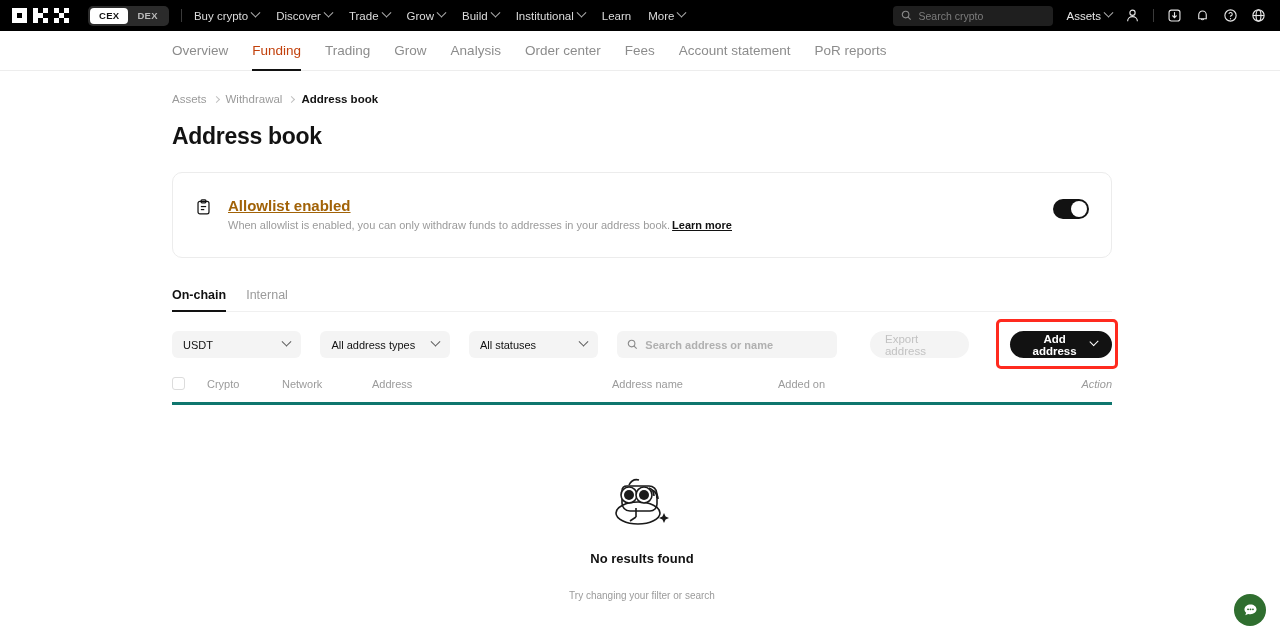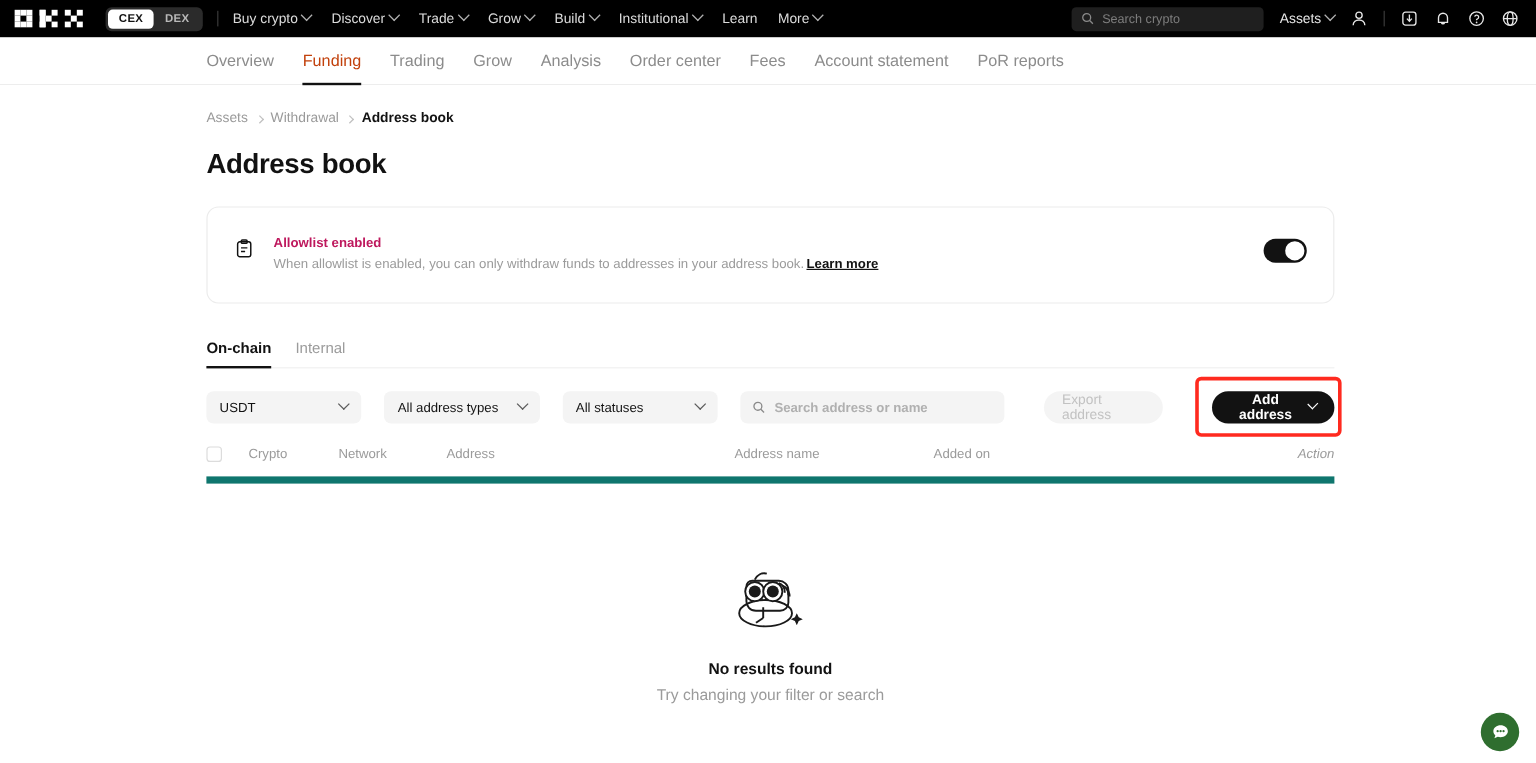--- a/index.html
+++ b/index.html
@@ -166,21 +166,21 @@
   }
   .setting-row {
     display: flex;
     align-items: flex-start;
     padding: 12px 0;
     gap: 15px;
   }
   .setting-row + .setting-row { border-top: 0; }
   .s-icon { width: 18px; flex: none; padding-top: 2px; color:#121212; }
   .s-text { flex: 1; }
-  .s-title { font-size: 11px; font-weight: bold; color: #be185d; }
+  .s-title { font-size: 15px; font-weight: bold; color: #a16207; text-decoration: underline; }
   .s-desc {
     font-size: 11px;
     color: #9b9b9b;
     margin-top: 5px;
   }
   .s-desc .learn {
     color: #121212;
     font-weight: bold;
     text-decoration: underline;
     margin-left: 2px;
@@ -310,21 +310,21 @@
 
   
   .thead {
     margin-top: 19px;
     width: 940px;
     display: flex;
     align-items: center;
     font-size: 11px;
     color: #9b9b9b;
     padding-bottom: 12px;
-    border-bottom: 6px solid #0f766e;
+    border-bottom: 3px solid #0f766e;
   }
   .chk {
     width: 13px; height: 13px;
     border: 1px solid #dcdcdc;
     border-radius: 3px;
     flex: none;
   }
   .th-crypto { width: 75px; margin-left: 22px; }
   .th-network { width: 90px; }
   .th-address { width: 240px; }
@@ -340,23 +340,23 @@
     flex-direction: column;
     align-items: center;
   }
   .empty-title {
     font-size: 13px;
     font-weight: bold;
     color: #121212;
     margin-top: 20px;
   }
   .empty-sub {
-    font-size: 13px;
+    font-size: 10px;
     color: #9b9b9b;
-    margin-top: 6px;
+    margin-top: 24px;
   }
 
   
   .fab {
     position: absolute;
     right: 14px;
     bottom: 10px;
     width: 32px; height: 32px;
     border-radius: 50%;
     background: #2f6e2f;

